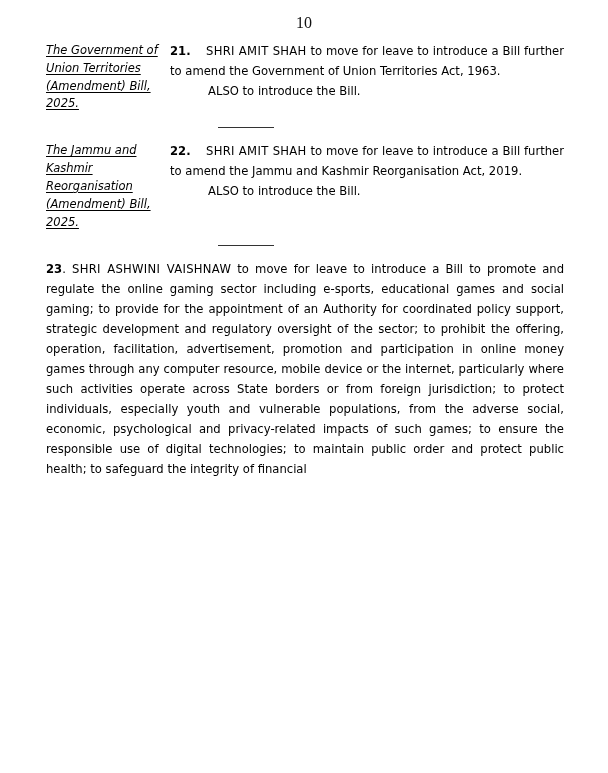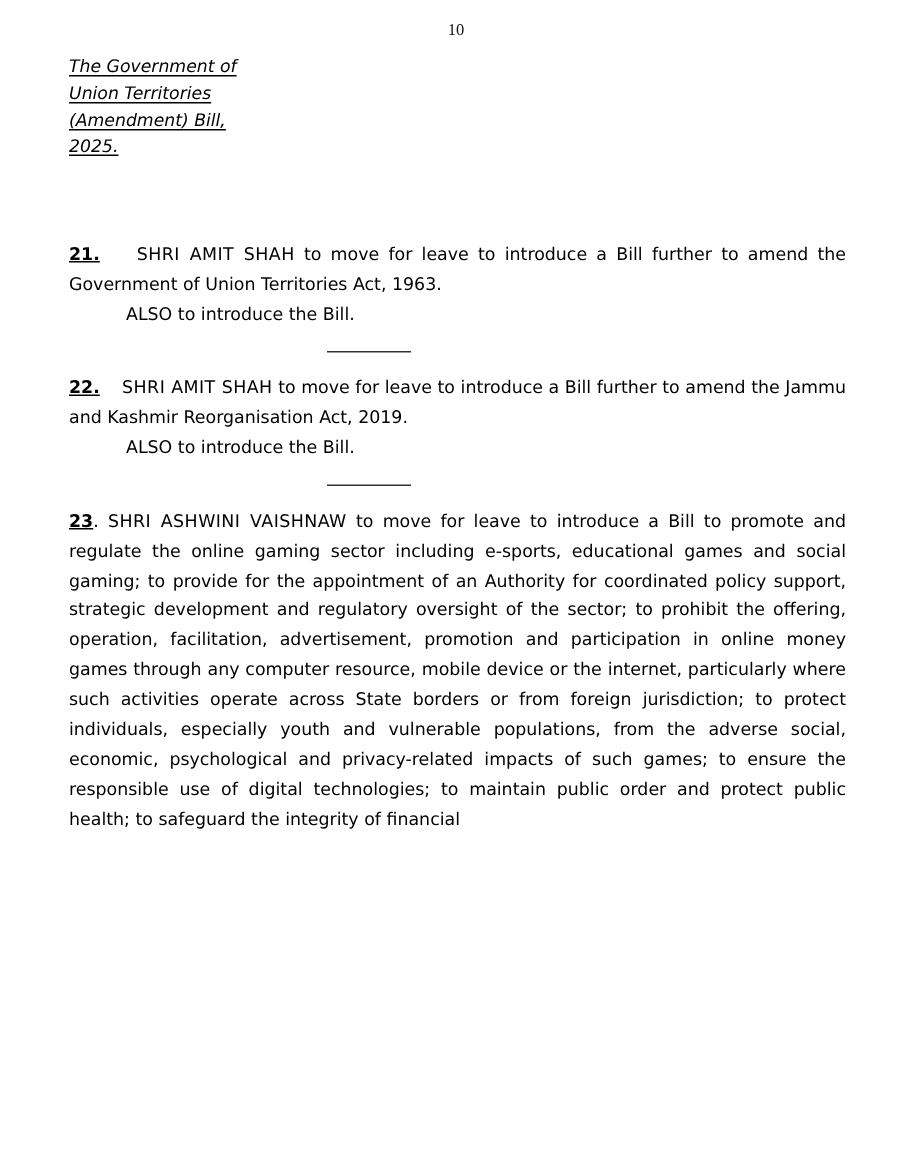--- a/index.html
+++ b/index.html
@@ -17,28 +17,28 @@
   }
   .page {
     width: 608px;
     height: 773px;
     position: relative;
     box-sizing: border-box;
     padding: 0;
   }
   .page-number {
     text-align: center;
-    font-size: 11px;
+    font-size: 16px;
     margin: 14px 0 10px 0;
     font-family: "Liberation Serif", serif;
     color: #111;
   }
   .entry {
     display: flex;
-    flex-direction: column;
+    flex-direction: row;
     align-items: flex-start;
     padding: 0 44px 0 46px;
     box-sizing: border-box;
   }
   .margin-note {
     width: 124px;
     flex: 0 0 124px;
     padding-right: 12px;
     box-sizing: border-box;
     font-family: "DejaVu Sans", sans-serif;
@@ -54,21 +54,20 @@
     font-size: 11.6px;
     line-height: 1.72;
     text-align: justify;
     color: #000;
   }
   .body-col p {
     margin: 0;
   }
   .item-num {
     font-weight: bold;
-    text-decoration: underline;
   }
   .member {
     font-weight: normal;
     letter-spacing: 0.3px;
   }
   .also-line {
     margin-top: 2px;
     text-indent: 38px;
   }
   .also {
@@ -97,20 +96,21 @@
       </p>
       <p class="also-line">
         <span class="also">ALSO</span><span> to introduce the Bill.</span>
       </p>
     </div>
   </div>
 
   <hr class="separator">
 
   <div class="entry">
+    <div class="margin-note">The Jammu and Kashmir Reorganisation (Amendment) Bill, 2025.</div>
     <div class="body-col">
       <p>
         <span class="item-num">22.</span><span class="nowrap-space">    </span><span class="member">SHRI AMIT SHAH</span><span> to move for leave to introduce a Bill further to amend the Jammu and Kashmir Reorganisation Act, 2019.</span>
       </p>
       <p class="also-line">
         <span class="also">ALSO</span><span> to introduce the Bill.</span>
       </p>
     </div>
   </div>
 

